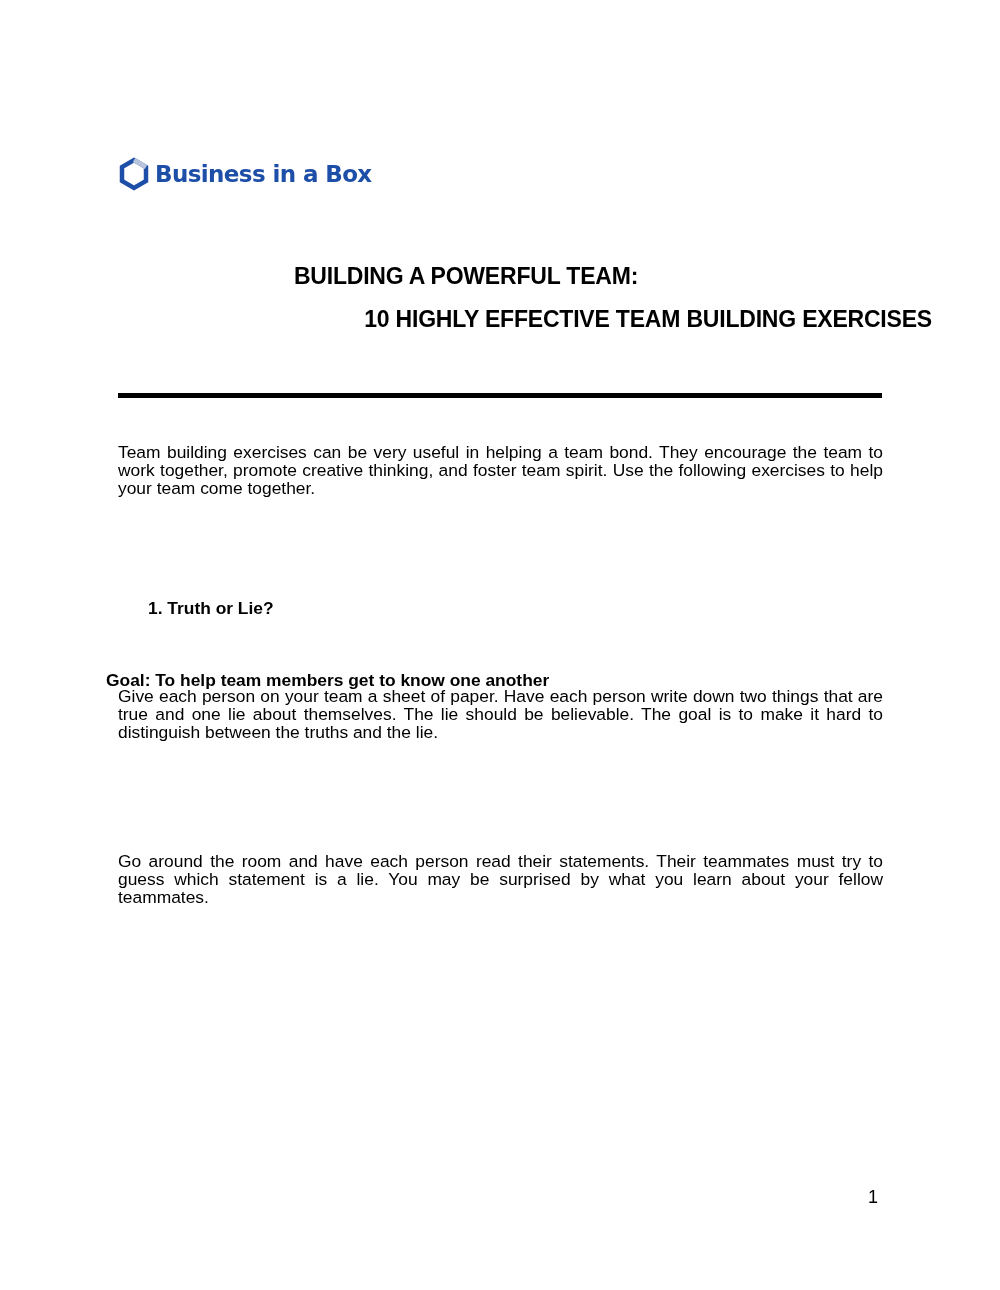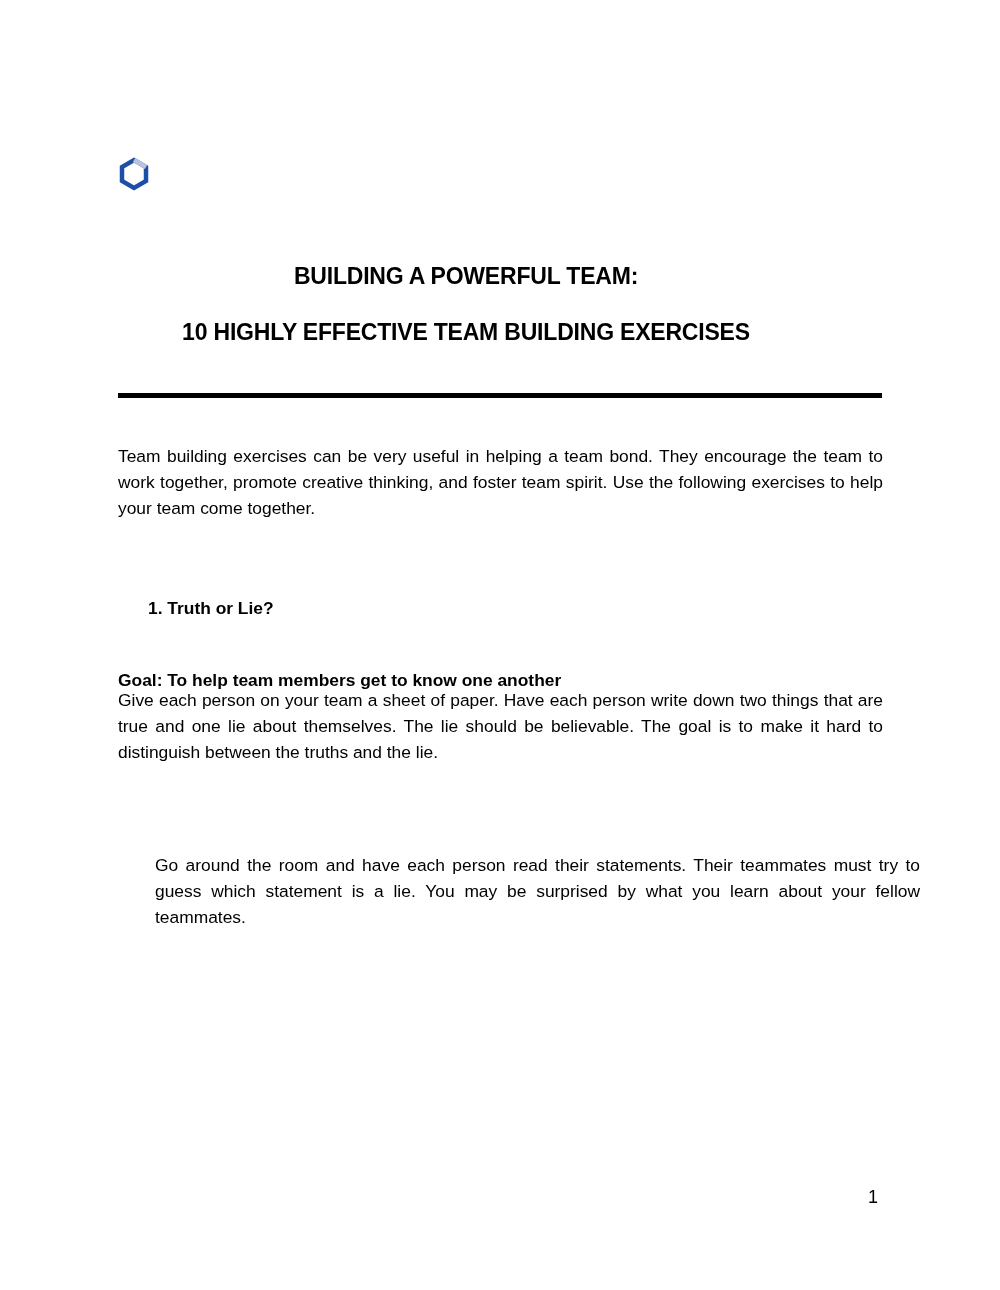--- a/index.html
+++ b/index.html
@@ -5,42 +5,43 @@
     html, body { margin: 0; padding: 0; background: #ffffff; }
     body { width: 1000px; height: 1290px; position: relative; overflow: hidden;
            font-family: "Liberation Sans", sans-serif; color: #000; }
     .logo { position: absolute; left: 119px; top: 157px; display: flex; align-items: center; }
     .logo svg { width: 30px; height: 34px; display: block; }
     .logo-text { margin-left: 6px; font-size: 23px; font-weight: bold; color: #1e4fa8;
                  letter-spacing: -0.6px; font-family: "DejaVu Sans", sans-serif; }
     .title { position: absolute; left: 0; width: 932px; text-align: center;
              font-size: 23px; font-weight: bold; letter-spacing: -0.2px; }
     .t1 { top: 263px; }
-    .t2 { top: 319px; }
+    .t2 { top: 306px; text-align: right; }
     .rule { position: absolute; left: 118px; top: 393px; width: 764px; height: 5px; background: #000; }
-    .para { position: absolute; left: 118px; width: 765px; font-size: 17.4px; line-height: 26px;
+    .para { position: absolute; left: 118px; width: 765px; font-size: 17.4px; line-height: 18px;
             text-align: justify; }
     .p-intro { top: 443px; }
     .h-ex { position: absolute; left: 118px; top: 598px; font-size: 17.4px; font-weight: bold; margin-left: 30px; }
-    .h-goal { position: absolute; left: 118px; top: 670px; font-size: 17.4px; font-weight: bold; }
+    .h-goal { position: absolute; left: 106px; top: 670px; font-size: 17.4px; font-weight: bold; }
     .p1 { top: 687px; }
-    .p2 { top: 852px; margin-left: 37px; }
+    .p2 { top: 852px; }
     .page-num { position: absolute; left: 868px; top: 1187px; font-size: 18px; }
   </style>
 </head>
 <body>
 
 <div class="logo">
   <span>
     <svg viewBox="0 0 30 34" xmlns="http://www.w3.org/2000/svg">
       <polygon points="15,3 27,10 27,24 15,31 3,24 3,10" fill="none" stroke="#1e4fa8" stroke-width="4.5" stroke-linejoin="miter"></polygon>
       <polygon points="15,3 27,10 22,7" fill="#9fb2d6"></polygon>
       <line x1="15" y1="3" x2="27" y2="10" stroke="#b7c4dc" stroke-width="4.5"></line>
     </svg>
   </span>
+  <span class="logo-text">Business in a Box</span>
 </div>
 
 <div class="title t1">BUILDING A POWERFUL TEAM:</div>
 <div class="title t2">10 HIGHLY EFFECTIVE TEAM BUILDING EXERCISES</div>
 
 <div class="rule"></div>
 
 <div class="para p-intro">Team building exercises can be very useful in helping a team bond. They encourage the team to work together, promote creative thinking, and foster team spirit. Use the following exercises to help your team come together.</div>
 
 <div class="h-ex">1. Truth or Lie?</div>

